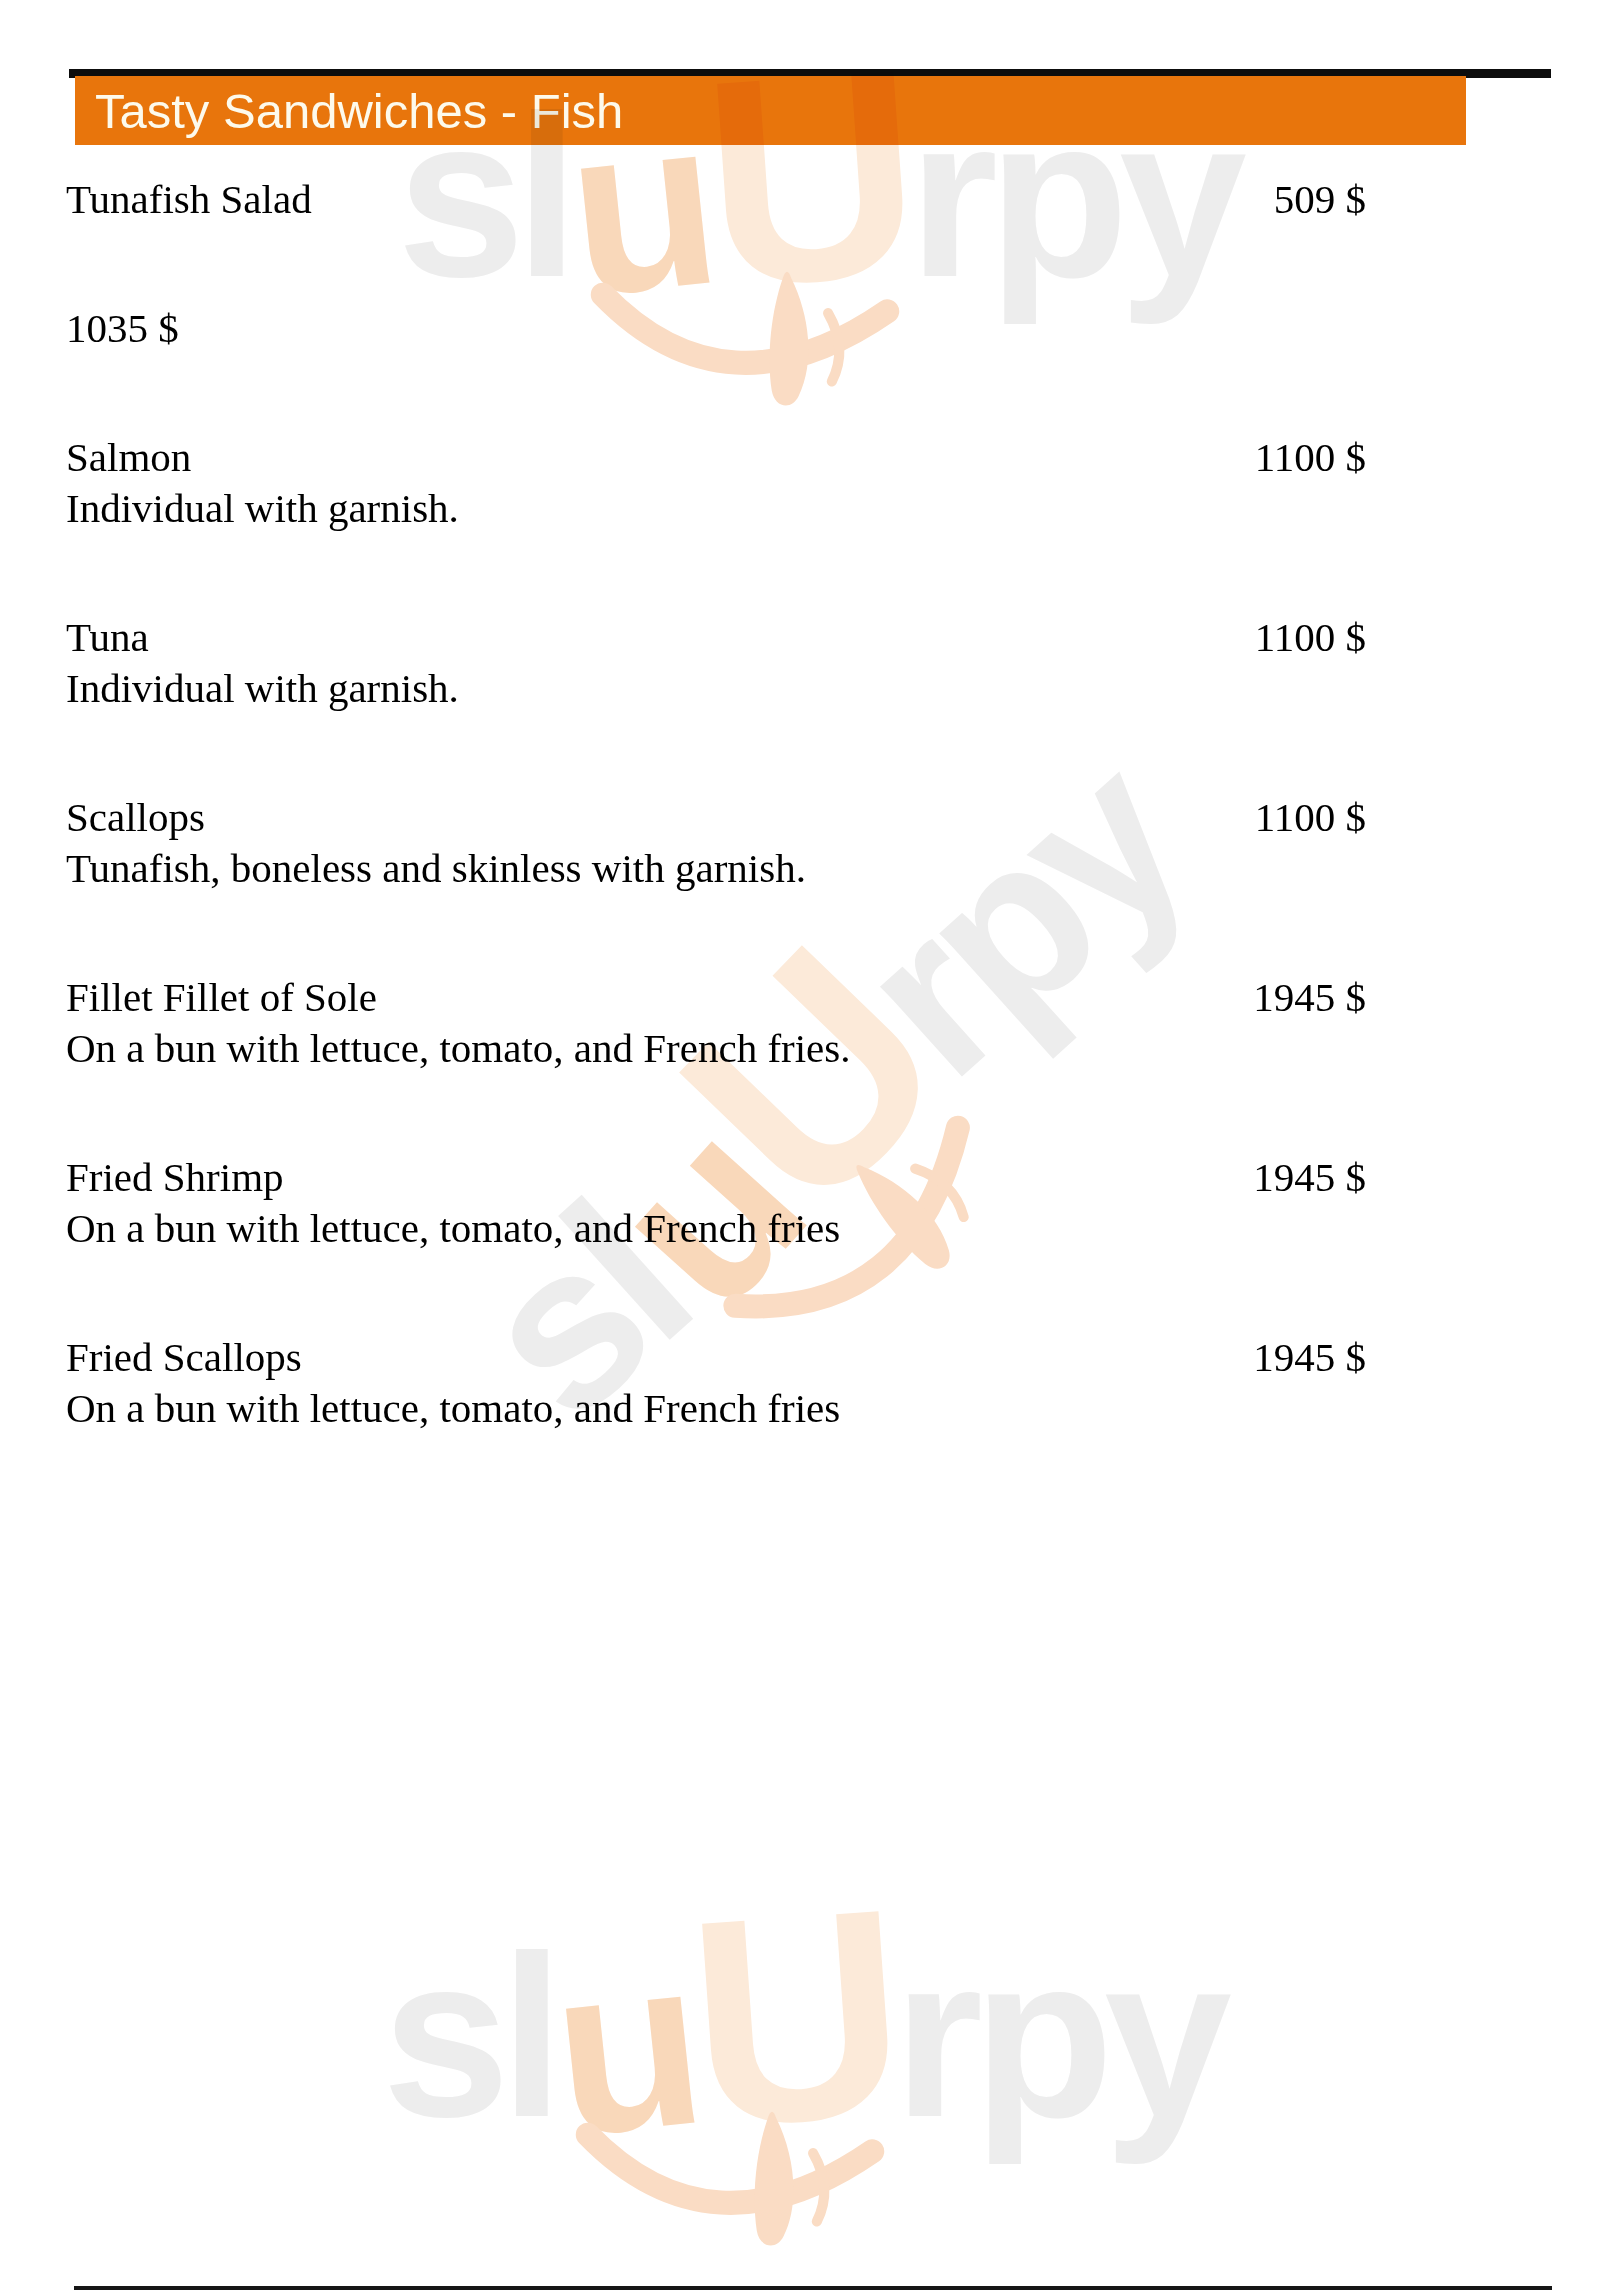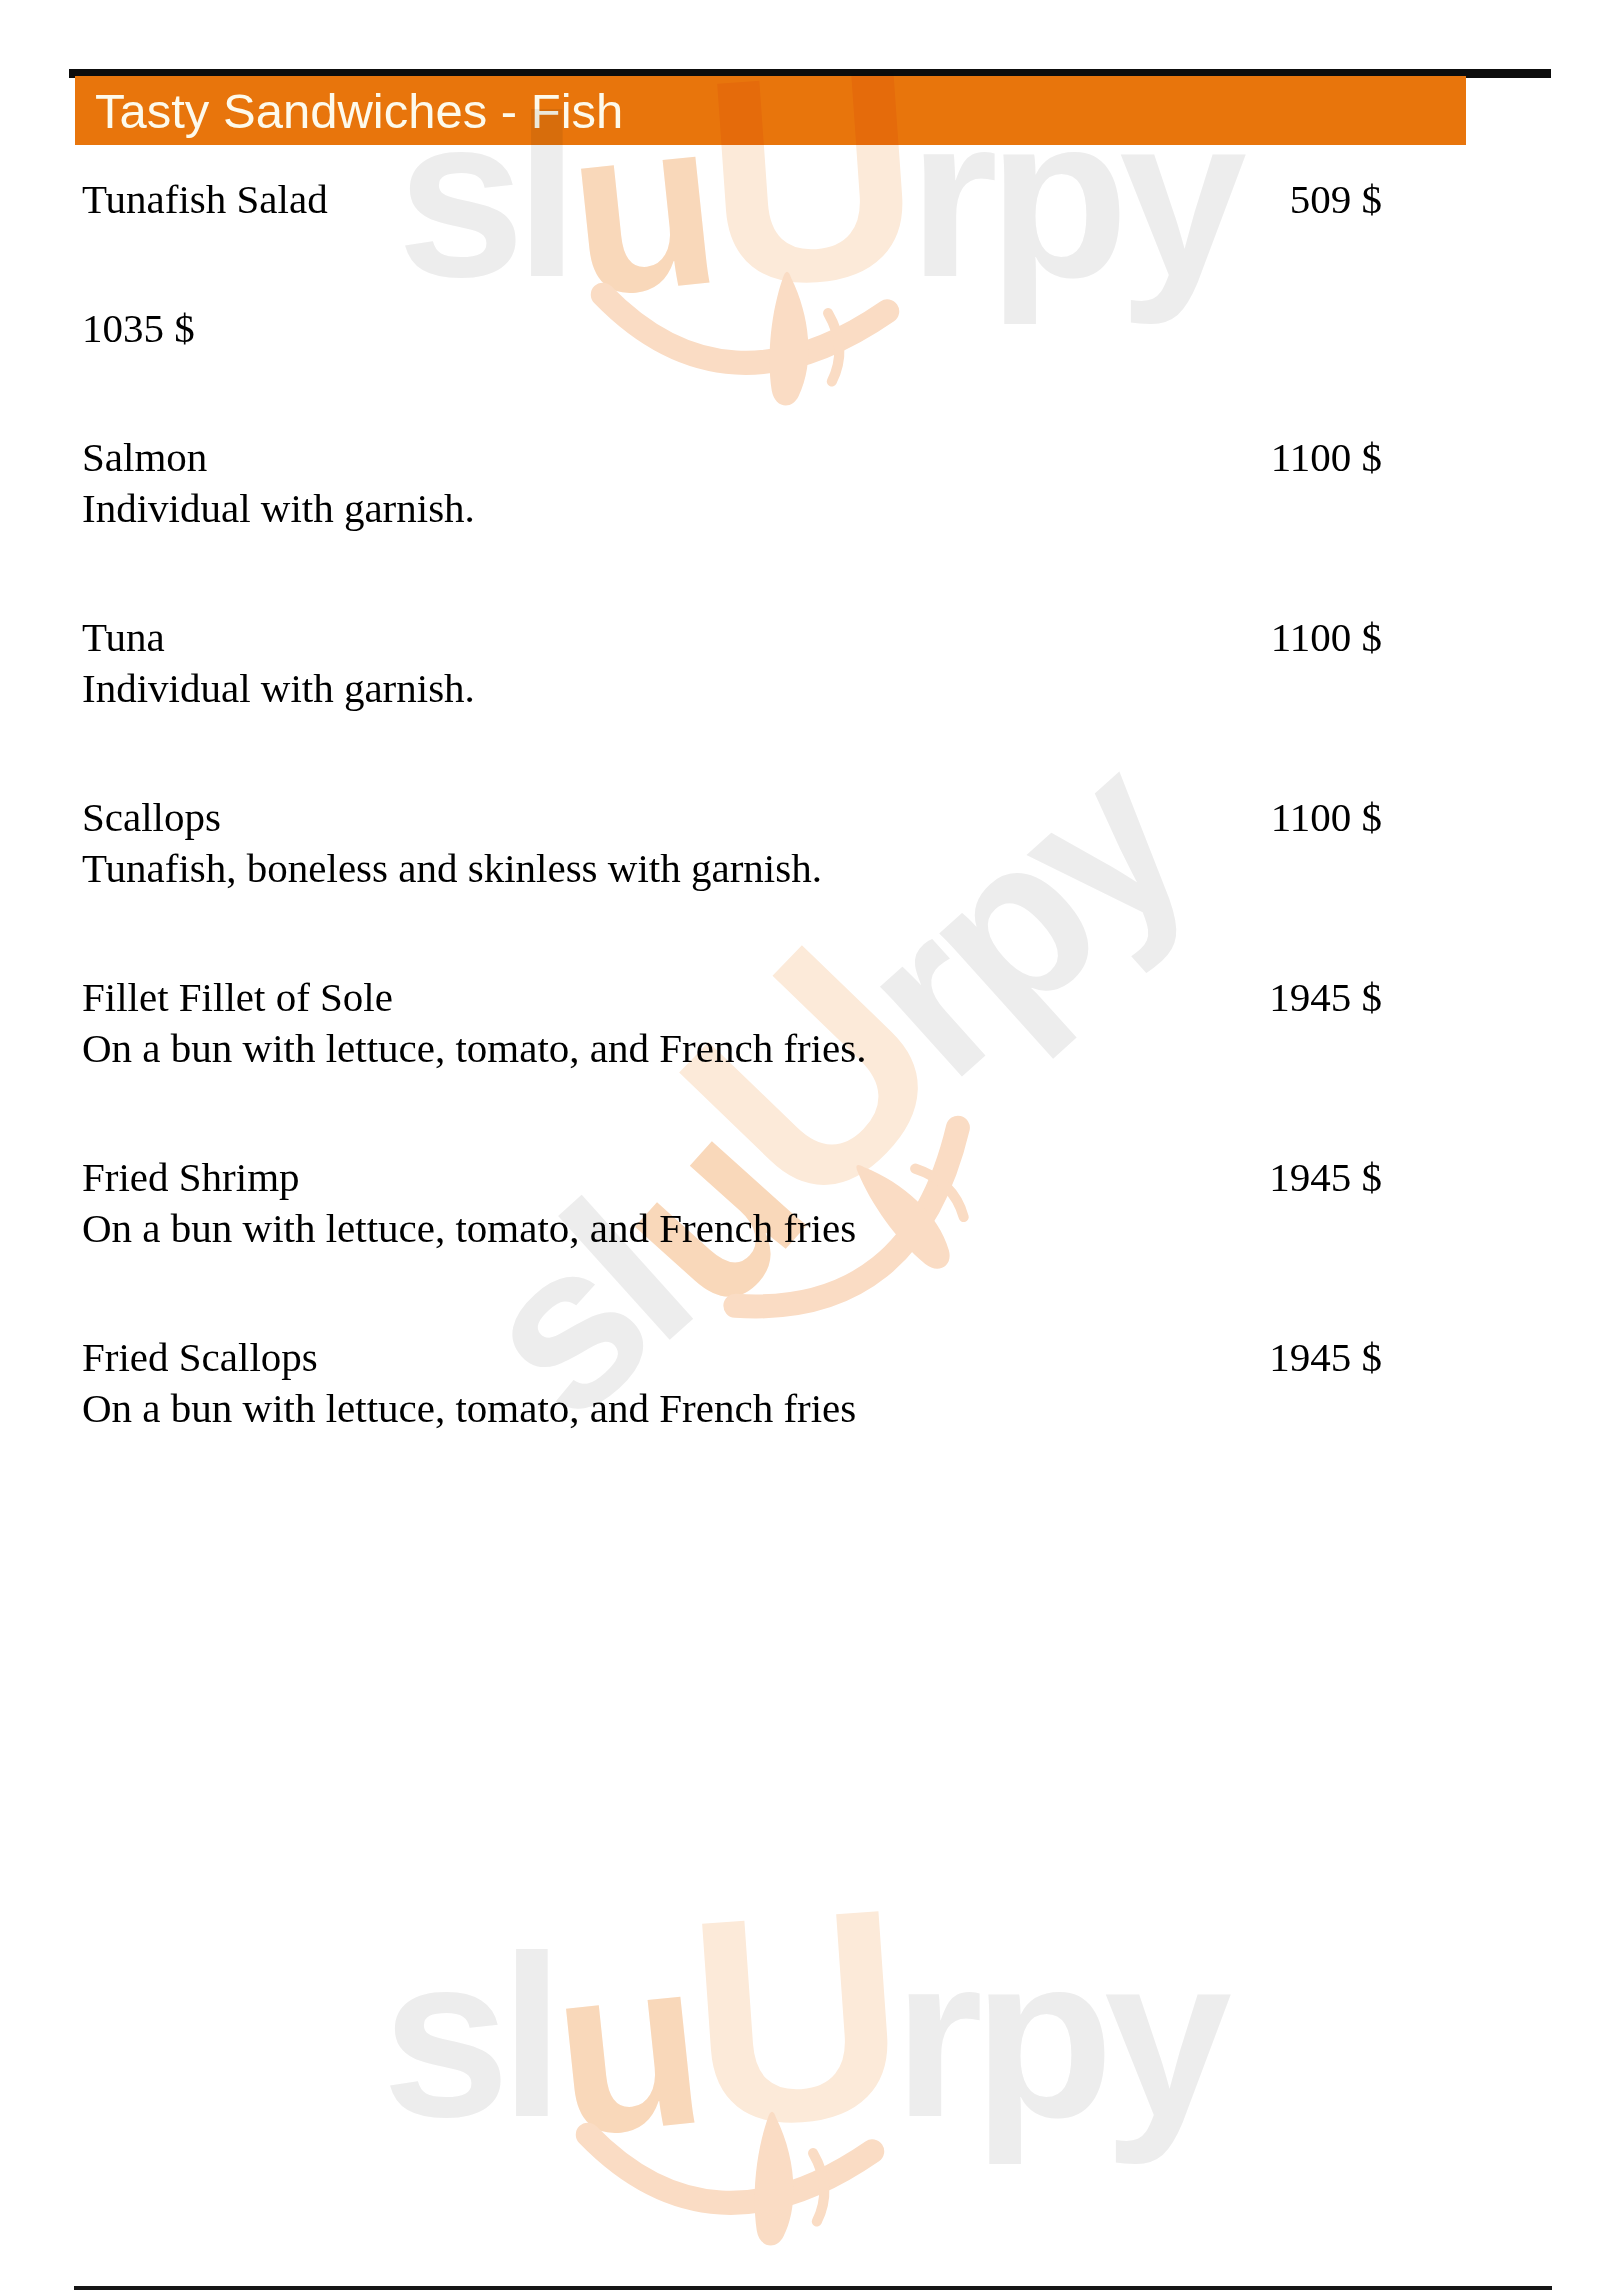--- a/index.html
+++ b/index.html
@@ -42,21 +42,21 @@
     font-weight: normal;
     font-size: 49px;
     line-height: 71px;
     color: #fdfaec;
     white-space: nowrap;
   }
 
   
   .menu {
     position: absolute;
-    left: 82px; top: 174px;
+    left: 66px; top: 174px;
     width: 1300px;
     font-size: 41px;
     line-height: 51px;
     color: #000000;
   }
   .menu-item { margin-bottom: 78px; }
   .menu-item .row {
     display: flex;
     justify-content: space-between;
     align-items: baseline;

